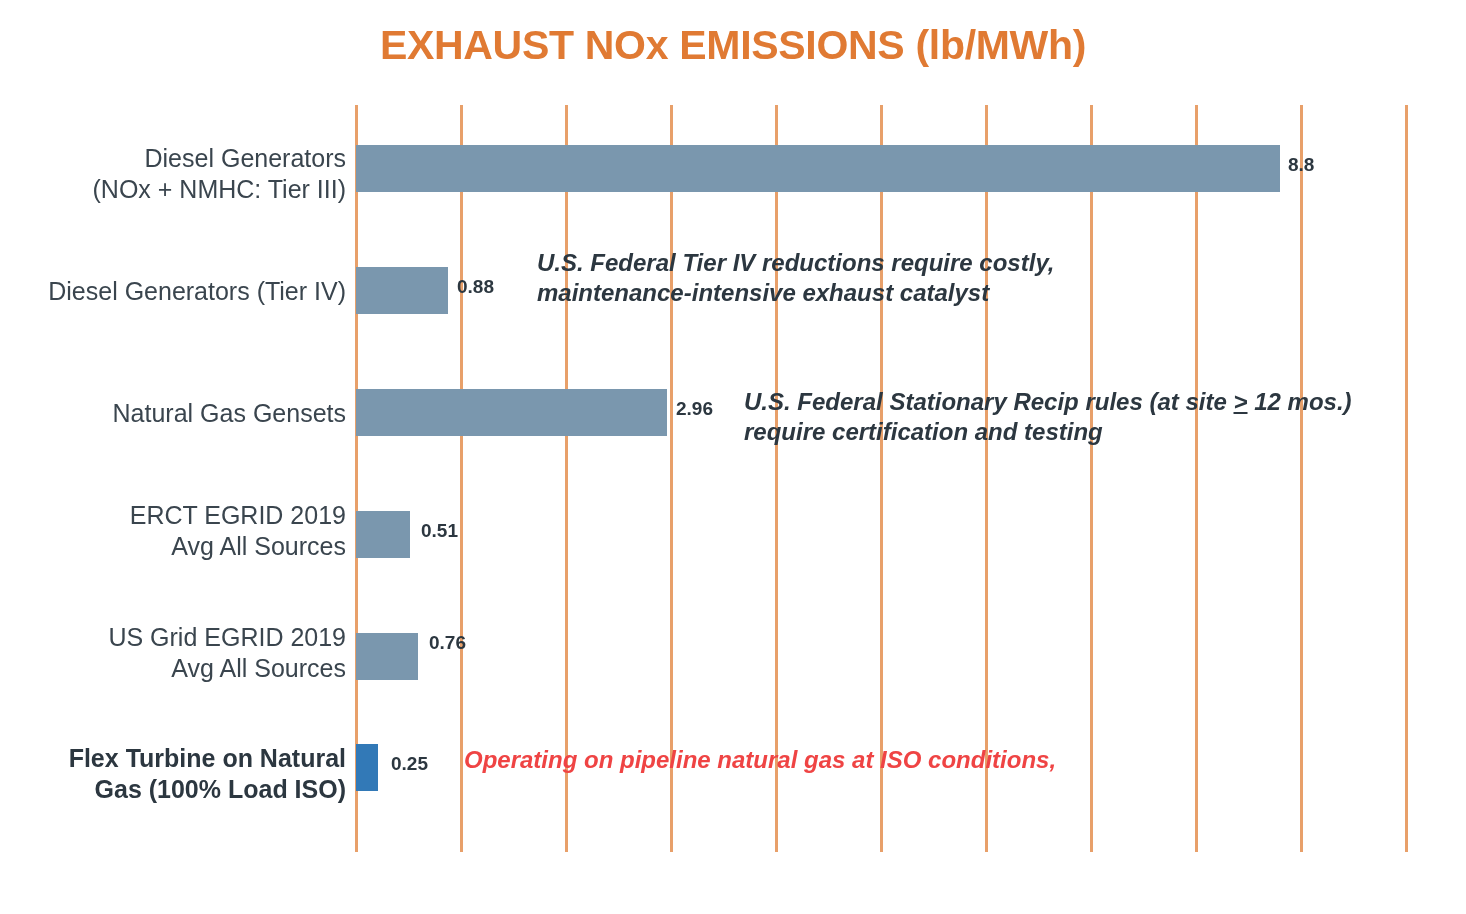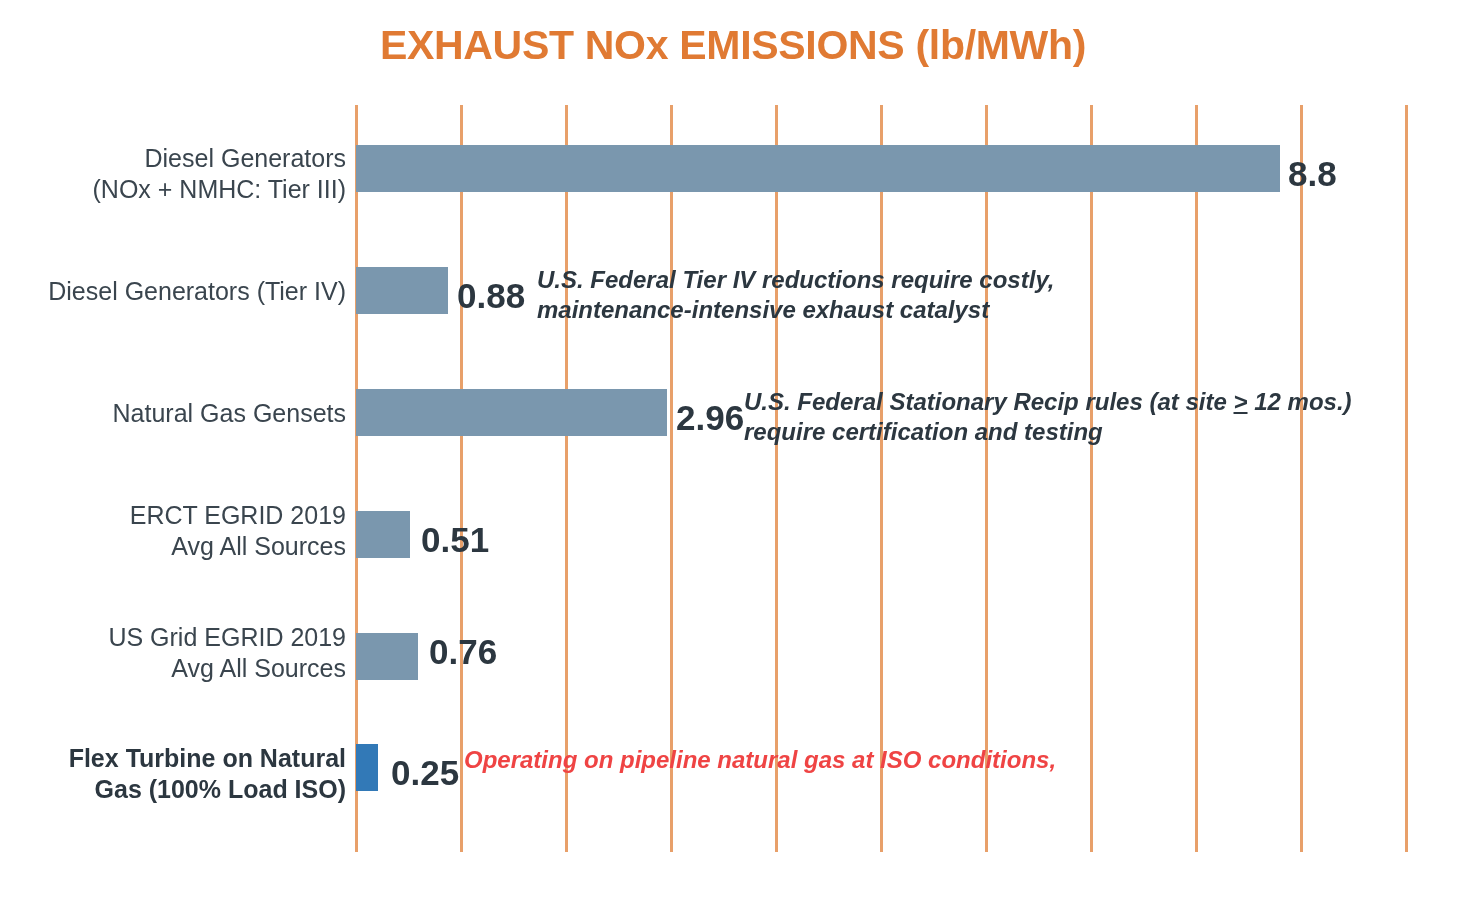--- a/index.html
+++ b/index.html
@@ -89,21 +89,21 @@
     position: absolute;
     height: 47px;
     background: #7a97ae;
   }
   .bar.accent {
     background: #3279b7;
   }
 
   .bar-value {
     position: absolute;
-    font-size: 35px;
+    font-size: 19px;
     font-weight: bold;
     color: #2c3740;
     white-space: nowrap;
   }
 
   .note {
     position: absolute;
     font-size: 24px;
     font-style: italic;
     font-weight: bold;
@@ -157,21 +157,21 @@
     <div class="cat-label" style="top:143px">Diesel Generators
 (NOx + NMHC: Tier III)</div>
     <div class="bar" style="left:356px; top:145px; width:924px"></div>
     <div class="bar-value" style="left:1288px; top:154px">8.8</div>
   </div>
 
   <div class="row" style="top:0px">
     <div class="cat-label" style="top:276px">Diesel Generators (Tier IV)</div>
     <div class="bar" style="left:356px; top:267px; width:92px"></div>
     <div class="bar-value" style="left:457px; top:276px">0.88</div>
-    <div class="note" style="left:537px; top:265px"><span>U.S. Federal Tier IV reductions require costly,</span><br><span>maintenance-intensive exhaust catalyst</span></div>
+    <div class="note" style="left:537px; top:248px"><span>U.S. Federal Tier IV reductions require costly,</span><br><span>maintenance-intensive exhaust catalyst</span></div>
   </div>
 
   <div class="row" style="top:0px">
     <div class="cat-label" style="top:398px">Natural Gas Gensets</div>
     <div class="bar" style="left:356px; top:389px; width:311px"></div>
     <div class="bar-value" style="left:676px; top:398px">2.96</div>
     <div class="note" style="left:744px; top:387px"><span>U.S. Federal Stationary Recip rules (at site </span><u>&gt;</u><span> 12 mos.)</span><br><span>require certification and testing</span></div>
   </div>
 
   <div class="row" style="top:0px">

